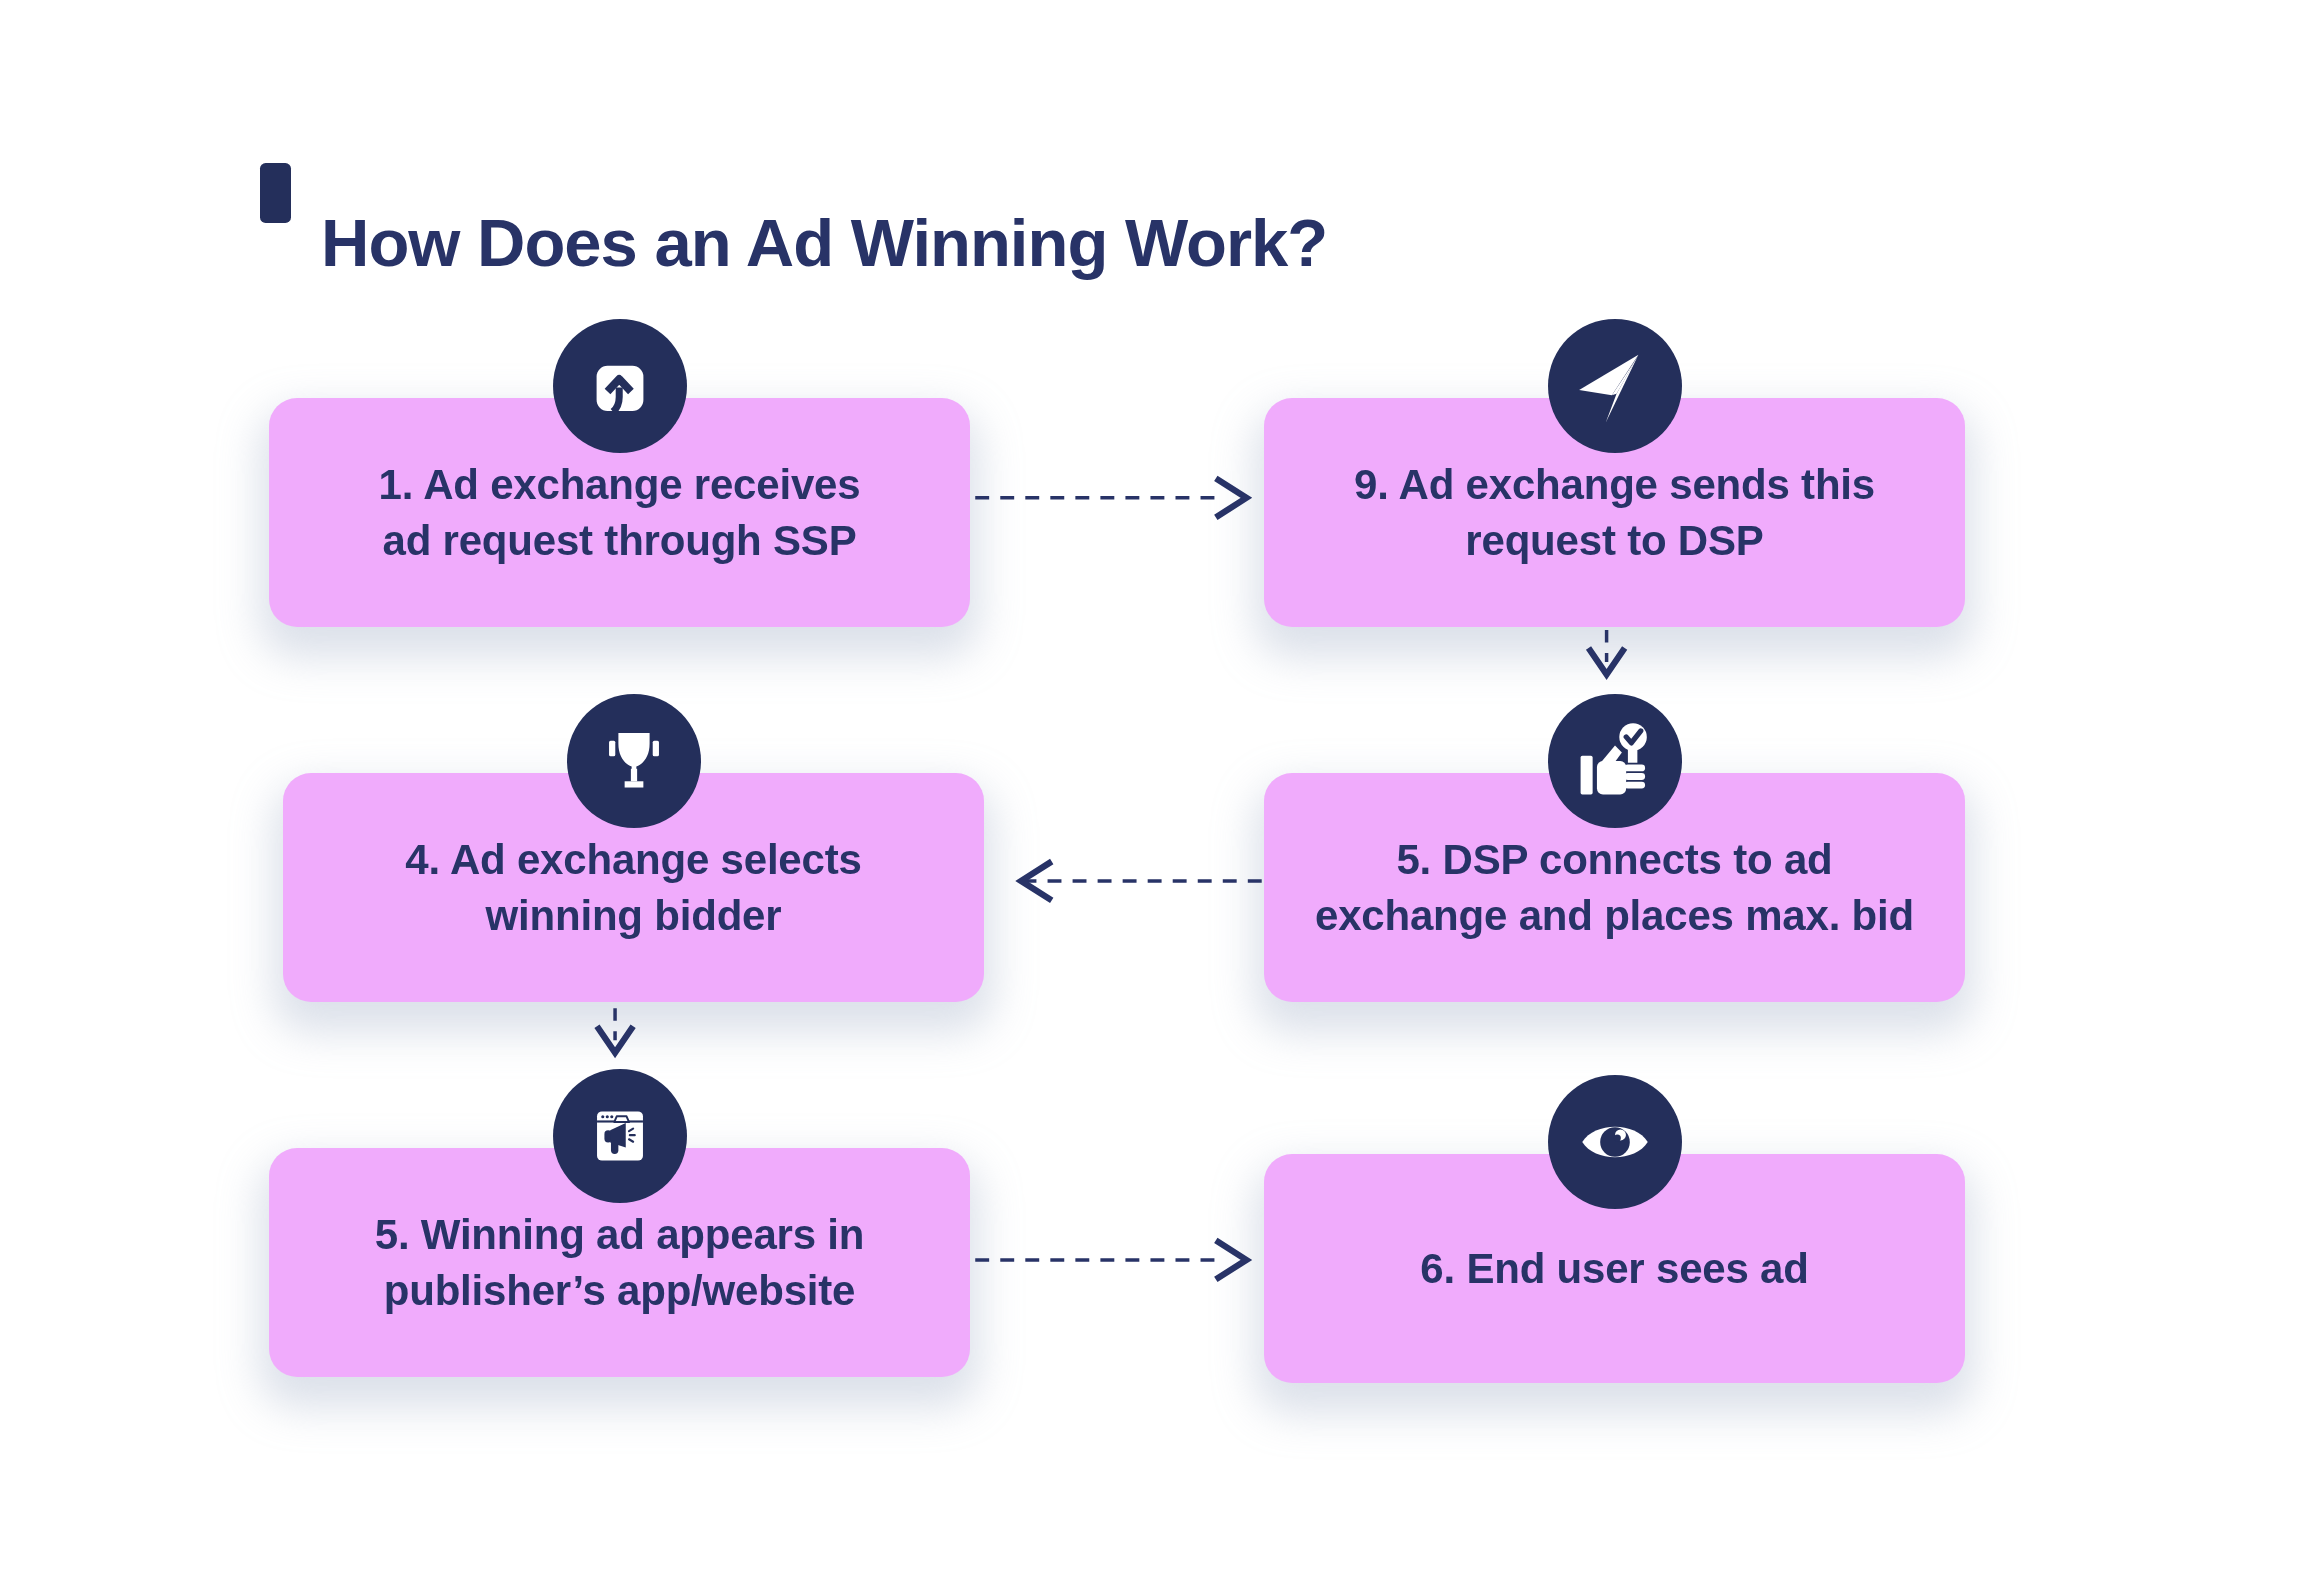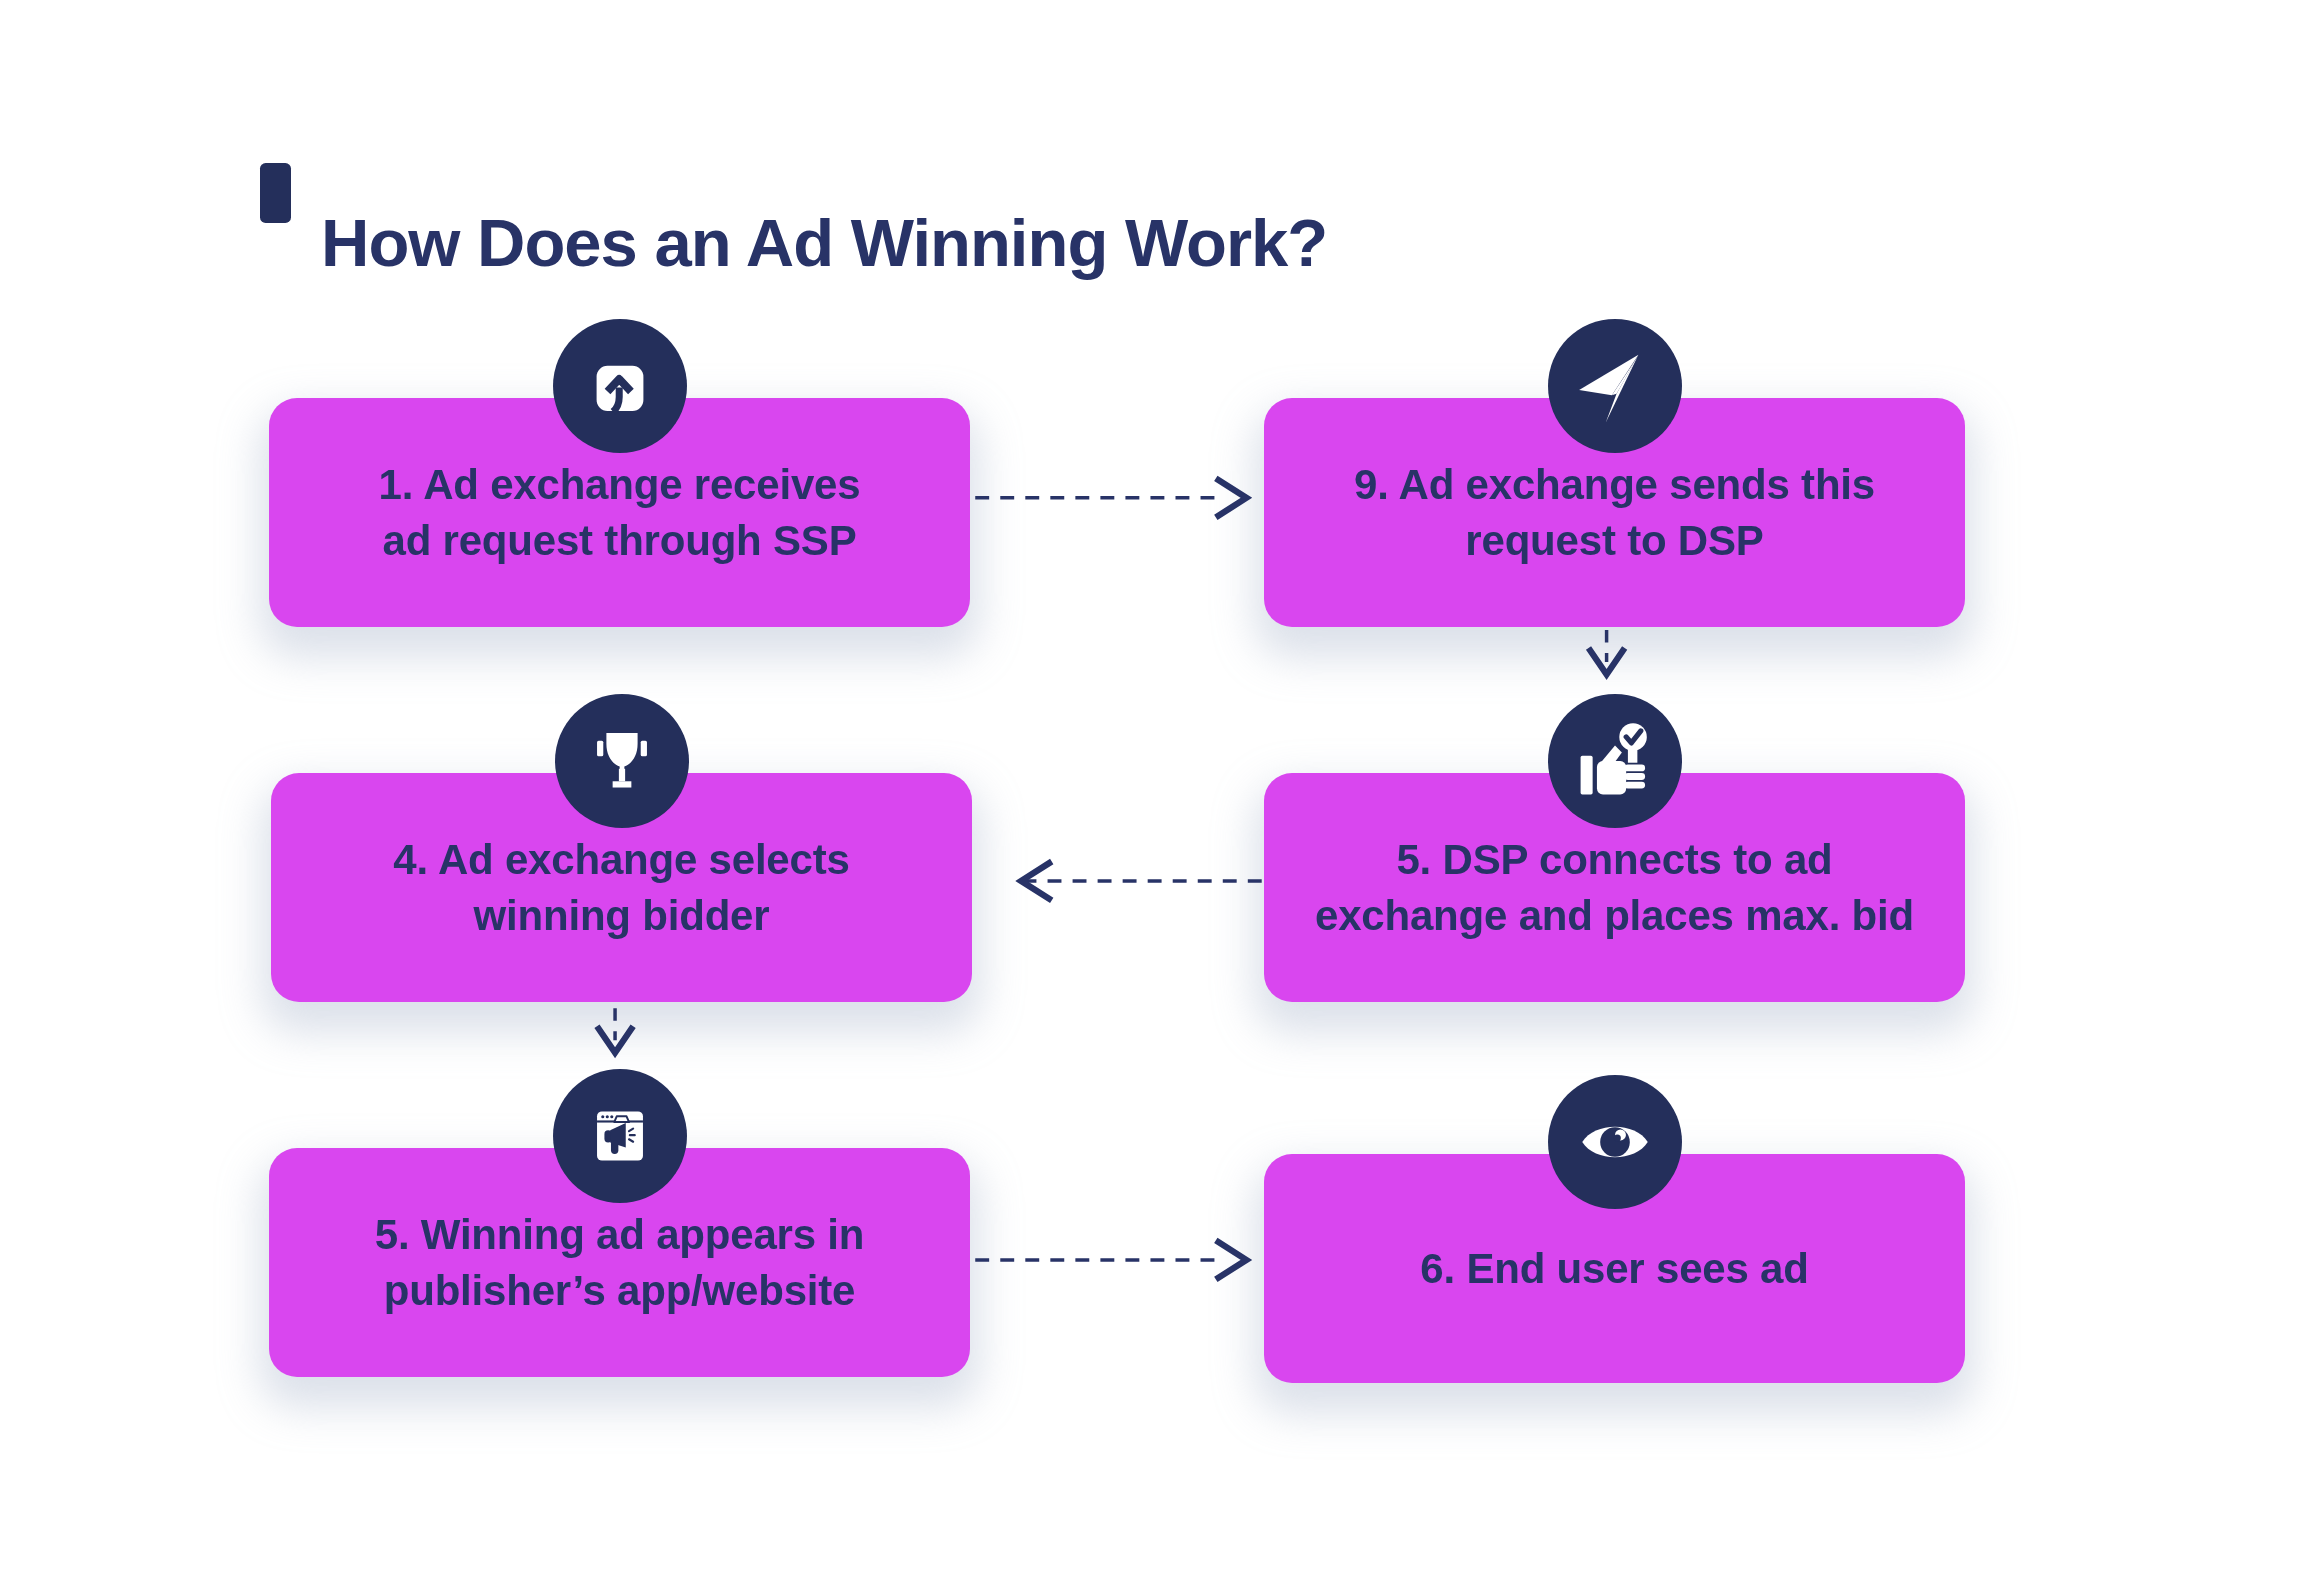--- a/index.html
+++ b/index.html
@@ -24,31 +24,31 @@
     font-size: 67px;
     font-weight: 700;
     letter-spacing: -1px;
     color: #283367;
     white-space: nowrap;
   }
   
   .card {
     position: absolute;
     width: 701px; height: 229px;
-    background: #d946ef;
+    background: #f0abfc;
     border-radius: 28px;
     box-shadow: 0 21px 42px 9.7px rgba(163,175,200,0.38);
     display: flex;
     align-items: center;
     justify-content: center;
   }
   .card-1 { left: 269px;  top: 398px;  }
   .card-2 { left: 1264px; top: 398px;  }
   .card-3 { left: 1264px; top: 773px; }
-  .card-4 { left: 271px;  top: 773px; }
+  .card-4 { left: 283px;  top: 773px; }
   .card-5 { left: 269px;  top: 1148px; }
   .card-6 { left: 1264px; top: 1154px; align-items: center; }
   .card-label {
     font-size: 42px;
     font-weight: 700;
     letter-spacing: -0.2px;
     line-height: 56px;
     color: #283367;
     text-align: center;
     white-space: pre-line;

